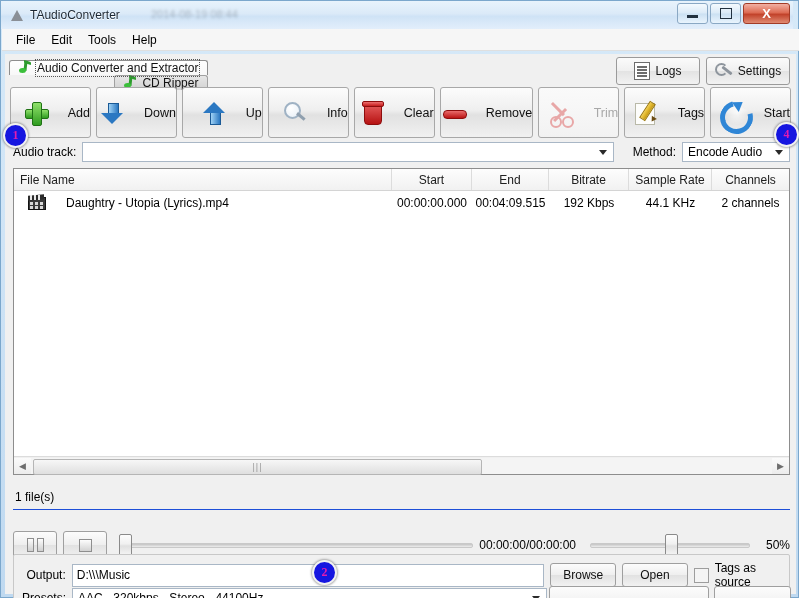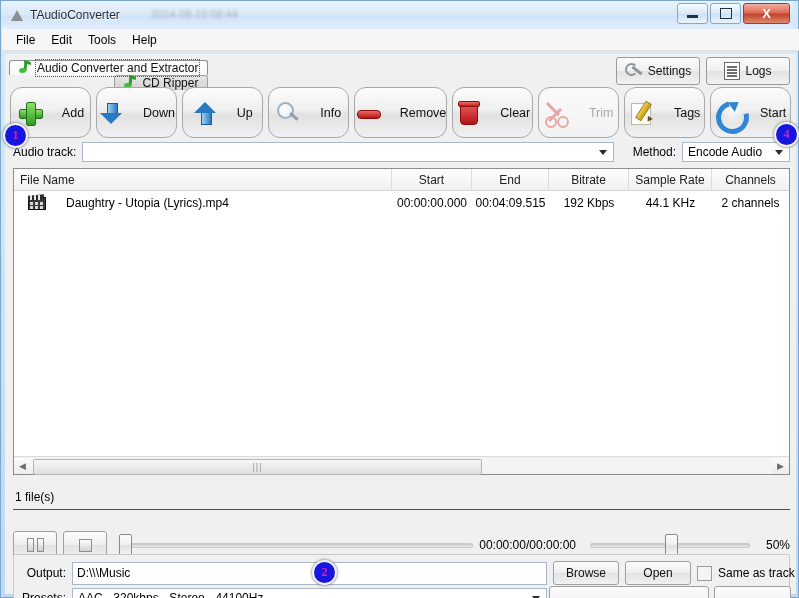--- a/index.html
+++ b/index.html
@@ -97,23 +97,23 @@
   .hdr-btns { position: absolute; right: 6px; top: 3px; display: flex; gap: 6px; }
   .hdr-btn {
     width: 82px; height: 26px; border: 1px solid #9a9a9a; border-radius: 3px;
     background: linear-gradient(180deg,#fbfbfb 0%, #f0f0f0 48%, #e3e3e3 52%, #f2f2f2 100%);
     display: flex; align-items: center; justify-content: center; gap: 5px;
     font-size: 12px; color: #111;
   }
   
   .toolbar { position: absolute; left: 5px; top: 33px; right: 5px; height: 50px; display: flex; gap: 5px; }
   .tbtn {
-    flex: 1; height: 49px; border: 1px solid #a8a8a8; border-radius: 12px;
+    flex: 1; height: 49px; border: 1px solid #a8a8a8; border-radius: 3px;
     background: linear-gradient(180deg,#fcfcfc 0%, #efefef 45%, #e1e1e1 55%, #f1f1f1 100%);
-    display: flex; align-items: center; justify-content: center; gap: 19px;
+    display: flex; align-items: center; justify-content: flex-end; gap: 19px;
     font-size: 12.5px; color: #111; position: relative;
   }
   .tbtn.disabled { color: #a8a8a8; background: linear-gradient(180deg,#fafafa 0%, #f2f2f2 100%); }
   .ticon { width: 26px; height: 26px; position: relative; flex: 0 0 26px; }
   
   .ic-plus:before, .ic-plus:after {
     content:""; position:absolute; background: linear-gradient(180deg,#8fe06a,#2f9c20);
     border:1px solid #1f7214; border-radius:2px;
   }
   .ic-plus:before { left:2px; top:9px; width:22px; height:8px; }
@@ -283,36 +283,36 @@
       <div class="tab inactive">
         <span class="note-icon">
             <i></i>
           </span>
         <span class="tab-label">CD Ripper</span>
       </div>
     </div>
 
     <div class="hdr-btns">
       <div class="hdr-btn">
-        <span class="ic-wrench">
-            <i class="hd"></i>
-            <i class="sh"></i>
-          </span>
-        <span>Settings</span>
-      </div>
-      <div class="hdr-btn">
         <span class="ic-doc">
           <i class="pg"></i>
             <i class="ln" style="top:4px"></i>
             <i class="ln" style="top:7px"></i>
           <i class="ln" style="top:10px"></i>
             <i class="ln" style="top:13px"></i>
         </span>
         <span>Logs</span>
       </div>
+      <div class="hdr-btn">
+        <span class="ic-wrench">
+            <i class="hd"></i>
+            <i class="sh"></i>
+          </span>
+        <span>Settings</span>
+      </div>
     </div>
 
     <div class="toolbar">
 
       <div class="tbtn">
         <span class="ticon ic-plus"></span>
         <span>Add</span>
         <span class="badge" style="left:-8px; bottom:-11px;">1</span>
       </div>
 
@@ -331,35 +331,35 @@
         </span>
         <span>Up</span>
       </div>
 
       <div class="tbtn">
         <span class="ticon ic-mag">
           <i class="lens"></i>
             <i class="handle"></i>
         </span>
         <span>Info</span>
+      </div>
+
+      <div class="tbtn">
+        <span class="ticon ic-trash">
+          <i class="can"></i>
+            <i class="lid"></i>
+        </span>
+        <span>Clear</span>
       </div>
 
       <div class="tbtn">
         <span class="ticon ic-minus">
             <i class="bar"></i>
           </span>
         <span>Remove</span>
-      </div>
-
-      <div class="tbtn">
-        <span class="ticon ic-trash">
-          <i class="can"></i>
-            <i class="lid"></i>
-        </span>
-        <span>Clear</span>
       </div>
 
       <div class="tbtn disabled">
         <span class="ticon ic-sciss">
           <i class="b1"></i>
             <i class="b2"></i>
             <i class="r1"></i>
             <i class="r2"></i>
         </span>
         <span>Trim</span>
@@ -465,21 +465,21 @@
     <div class="bottom">
 
       <div class="frow" style="top:6px; width:100%;">
         <span class="lbl" style="width:46px; text-align:right;">Output:</span>
         <div class="textfield" style="width:475px;">
           <span>D:\\\Music</span>
         </div>
         <div class="sbtn" style="width:64px;">Browse</div>
         <div class="sbtn" style="width:64px;">Open</div>
         <span class="chk"></span>
-        <span class="lbl">Same as track</span>
+        <span class="lbl">Tags as source</span>
         <span class="badge" style="left:292px; top:-1px;">2</span>
       </div>
 
       <div class="frow" style="top:33px;">
         <span class="lbl" style="width:46px; text-align:right;">Presets:</span>
         <div class="combo" style="width:475px;">
           <span>AAC - 320kbps - Stereo - 44100Hz</span>
           <span class="caret"></span>
         </div>
       </div>

